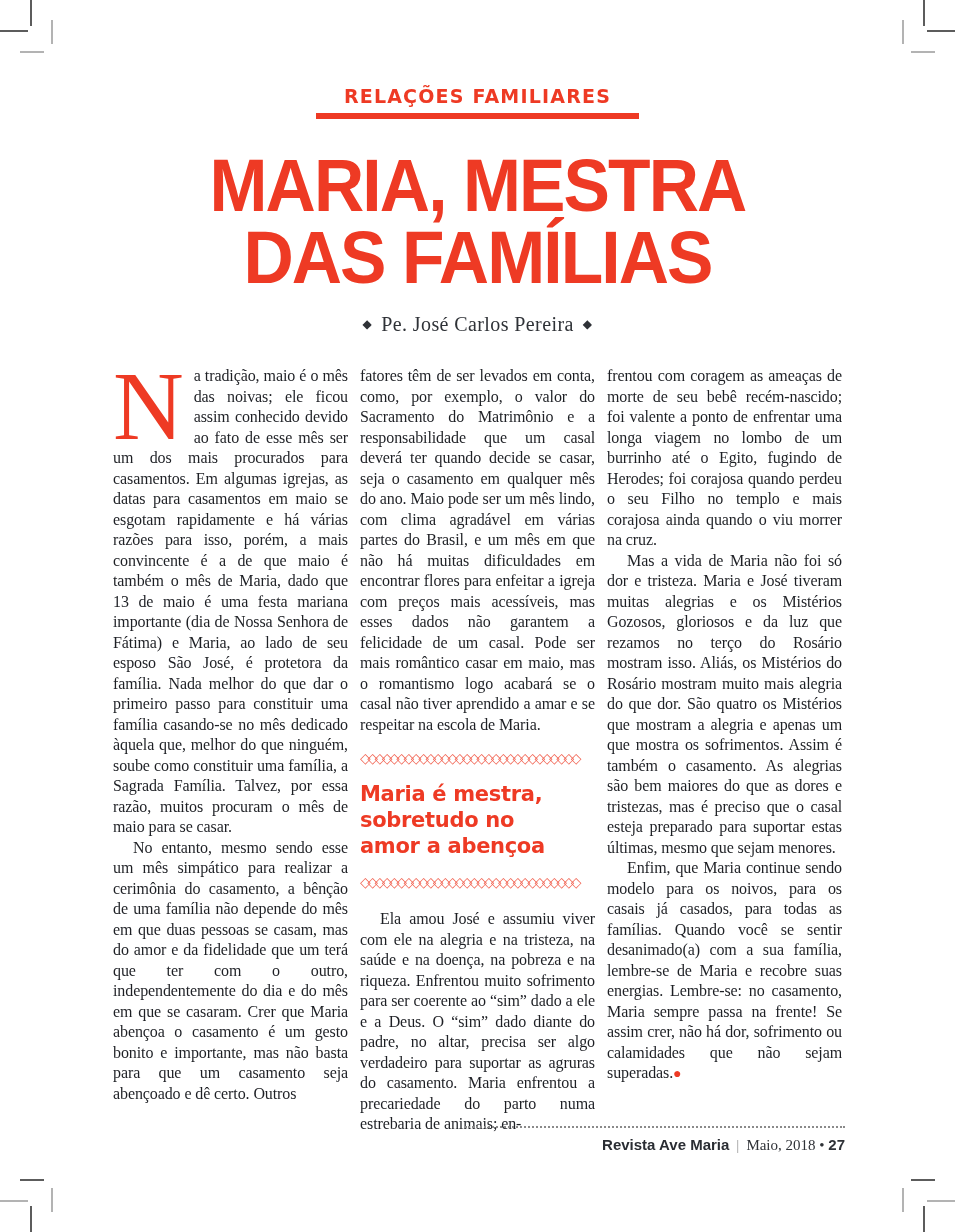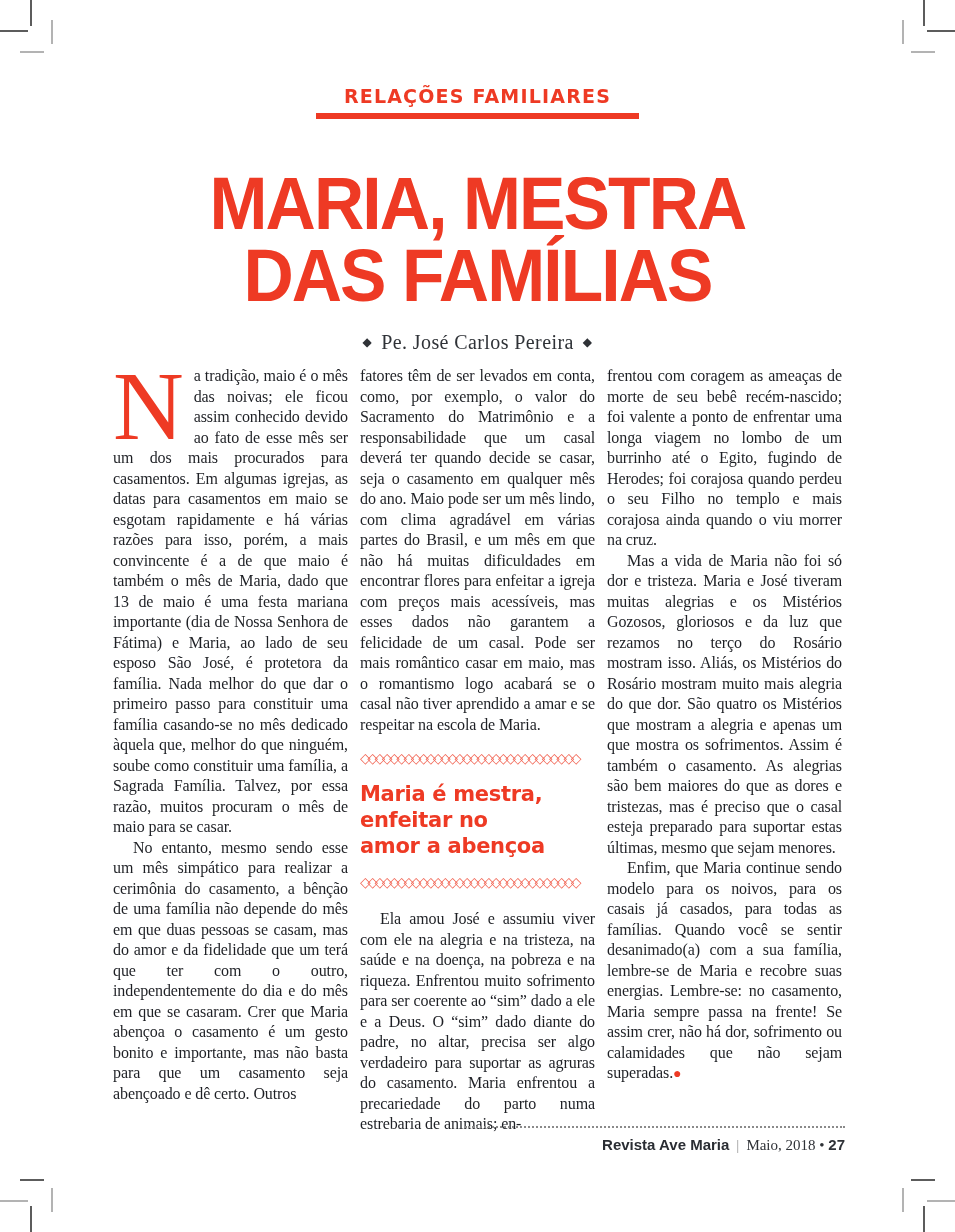--- a/index.html
+++ b/index.html
@@ -15,21 +15,21 @@
   
   .kicker {
     padding-top:86px; text-align:center; color:var(--accent);
     font-family:"DejaVu Sans", sans-serif; font-weight:600;
     font-size:19px; letter-spacing:1.2px; line-height:20px;
   }
   .kicker-rule {
     width:323px; height:6px; background:var(--accent); margin:7px auto 0;
   }
   .title {
-    margin:49px 0 0; text-align:center; color:var(--accent);
+    margin:31px 0 0; text-align:center; color:var(--accent);
     font-family:"Liberation Sans", sans-serif; font-weight:bold;
     font-size:74px; line-height:72px; letter-spacing:-2px;
   }
   .title-line { display:block; transform:scaleX(0.94); transform-origin:center; }
   .byline {
     margin-top:18px; text-align:center; color:var(--mid);
     font-size:20px; letter-spacing:0.4px; line-height:24px;
   }
   .byline .diamond { font-size:12px; vertical-align:3px; margin:0 9px; }
   
@@ -116,21 +116,21 @@
     <div class="col">
       <p class="para"><span class="dropcap">N</span><span>a tradição, maio é o mês das noivas; ele ficou assim conhecido devido ao fato de esse mês ser um dos mais procurados para casamentos. Em algumas igrejas, as datas para casamentos em maio se esgotam rapidamente e há várias razões para isso, porém, a mais convincente é a de que maio é também o mês de Maria, dado que 13 de maio é uma festa mariana importante (dia de Nossa Senhora de Fátima) e Maria, ao lado de seu esposo São José, é protetora da família. Nada melhor do que dar o primeiro passo para constituir uma família casando-se no mês dedicado àquela que, melhor do que ninguém, soube como constituir uma família, a Sagrada Família. Talvez, por essa razão, muitos procuram o mês de maio para se casar.</span></p>
       <p class="para indent">No entanto, mesmo sendo esse um mês simpático para realizar a cerimônia do casamento, a bênção de uma família não depende do mês em que duas pessoas se casam, mas do amor e da fidelidade que um terá que ter com o outro, independentemente do dia e do mês em que se casaram. Crer que Maria abençoa o casamento é um gesto bonito e importante, mas não basta para que um casamento seja abençoado e dê certo. Outros</p>
     </div>
 
     <div class="col">
       <p class="para">fatores têm de ser levados em conta, como, por exemplo, o valor do Sacramento do Matrimônio e a responsabilidade que um casal deverá ter quando decide se casar, seja o casamento em qualquer mês do ano. Maio pode ser um mês lindo, com clima agradável em várias partes do Brasil, e um mês em que não há muitas dificuldades em encontrar flores para enfeitar a igreja com preços mais acessíveis, mas esses dados não garantem a felicidade de um casal. Pode ser mais romântico casar em maio, mas o romantismo logo acabará se o casal não tiver aprendido a amar e se respeitar na escola de Maria.</p>
       <div class="divider">◇◇◇◇◇◇◇◇◇◇◇◇◇◇◇◇◇◇◇◇◇◇◇◇◇◇◇◇◇◇</div>
       <div class="pullquote">
         <div>Maria é mestra,</div>
-        <div>enfeitar no</div>
+        <div>sobretudo no</div>
         <div>amor a abençoa</div>
       </div>
       <div class="divider">◇◇◇◇◇◇◇◇◇◇◇◇◇◇◇◇◇◇◇◇◇◇◇◇◇◇◇◇◇◇</div>
       <p class="para indent after-quote">Ela amou José e assumiu viver com ele na alegria e na tristeza, na saúde e na doença, na pobreza e na riqueza. Enfrentou muito sofrimento para ser coerente ao “sim” dado a ele e a Deus. O “sim” dado diante do padre, no altar, precisa ser algo verdadeiro para suportar as agruras do casamento. Maria enfrentou a precariedade do parto numa estrebaria de animais; en-</p>
     </div>
 
     <div class="col">
       <p class="para">frentou com coragem as ameaças de morte de seu bebê recém-nascido; foi valente a ponto de enfrentar uma longa viagem no lombo de um burrinho até o Egito, fugindo de Herodes; foi corajosa quando perdeu o seu Filho no templo e mais corajosa ainda quando o viu morrer na cruz.</p>
       <p class="para indent">Mas a vida de Maria não foi só dor e tristeza. Maria e José tiveram muitas alegrias e os Mistérios Gozosos, gloriosos e da luz que rezamos no terço do Rosário mostram isso. Aliás, os Mistérios do Rosário mostram muito mais alegria do que dor. São quatro os Mistérios que mostram a alegria e apenas um que mostra os sofrimentos. Assim é também o casamento. As alegrias são bem maiores do que as dores e tristezas, mas é preciso que o casal esteja preparado para suportar estas últimas, mesmo que sejam menores.</p>
       <p class="para indent"><span>Enfim, que Maria continue sendo modelo para os noivos, para os casais já casados, para todas as famílias. Quando você se sentir desanimado(a) com a sua família, lembre-se de Maria e recobre suas energias. Lembre-se: no casamento, Maria sempre passa na frente! Se assim crer, não há dor, sofrimento ou calamidades que não sejam superadas.</span><span class="end-dot">●</span></p>

